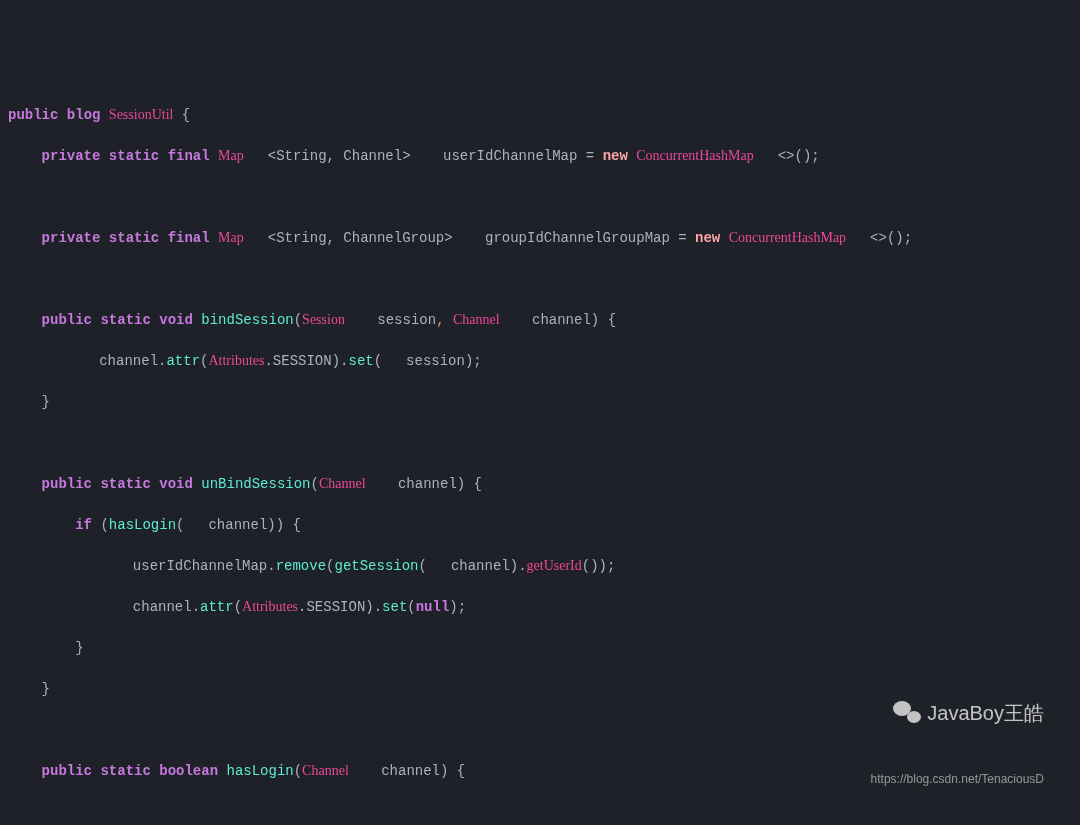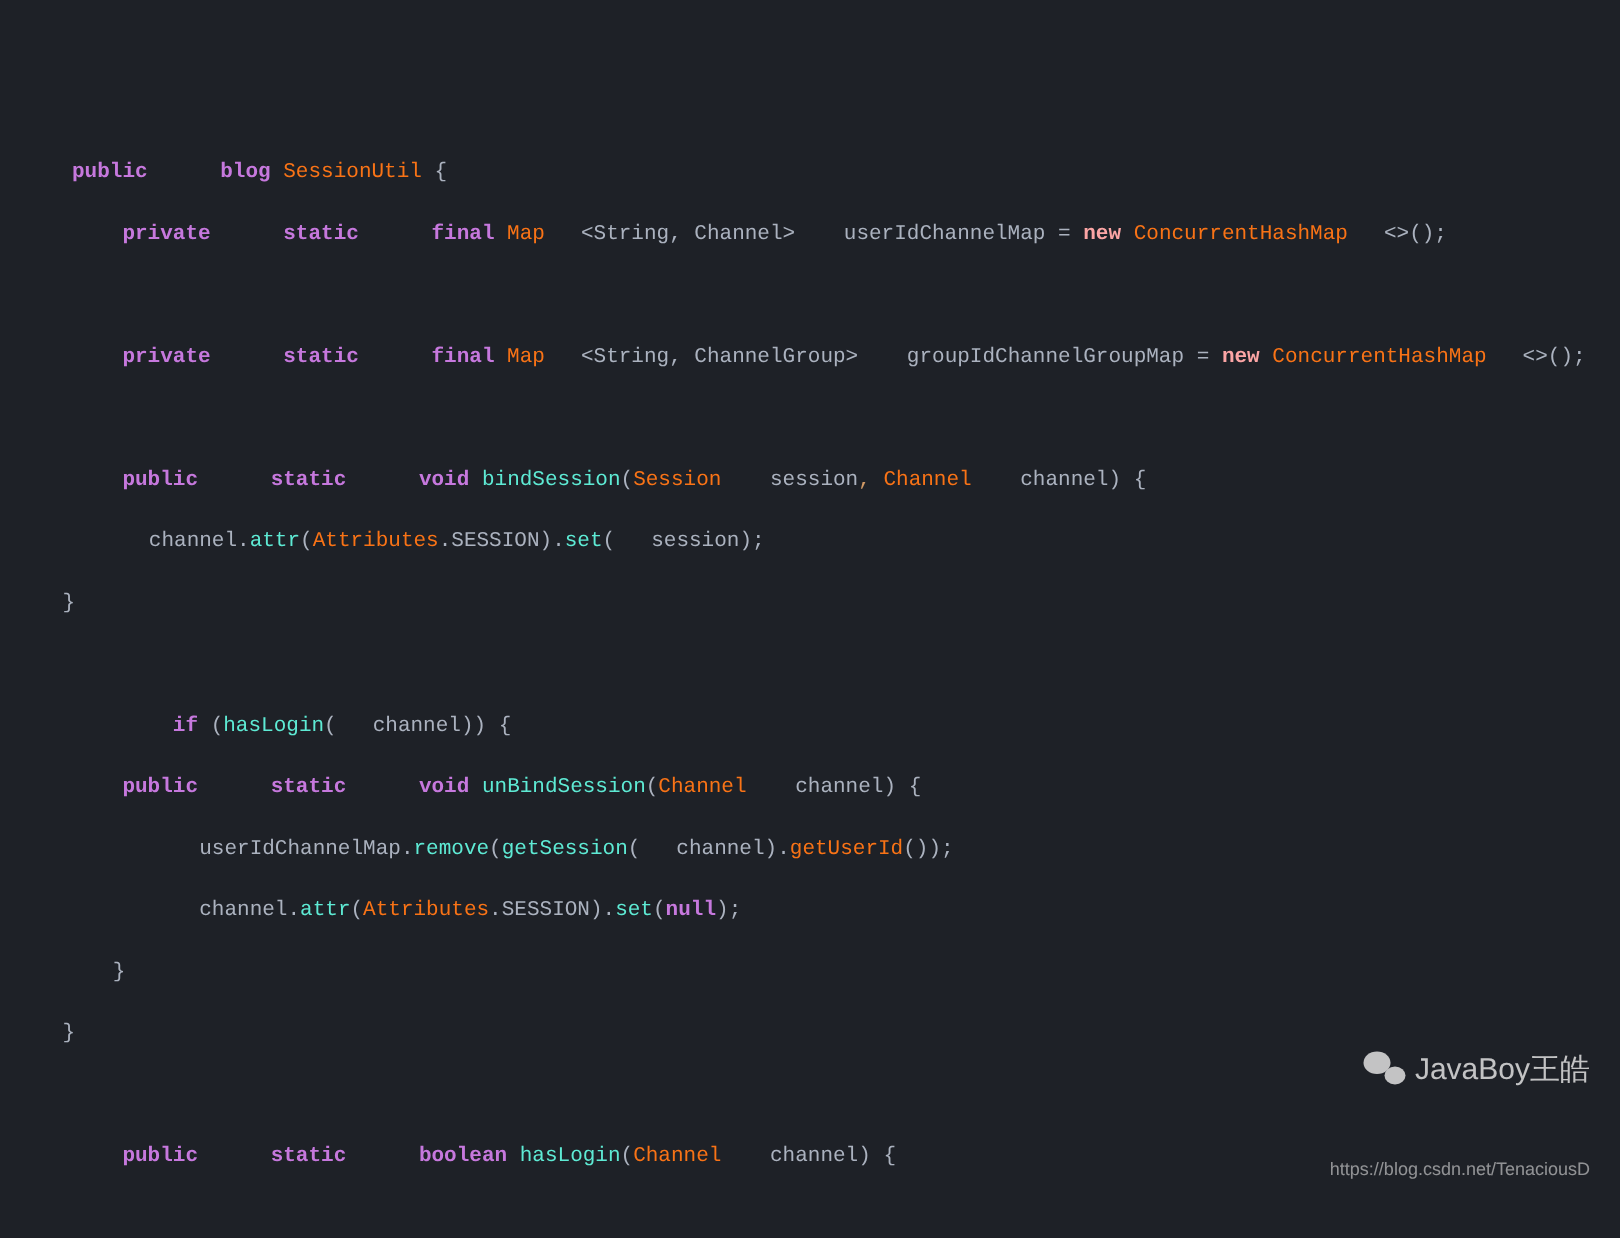--- a/index.html
+++ b/index.html
@@ -13,37 +13,37 @@
       font-size: 14px;
       line-height: 20.5px;
       color: #abb2bf;
       padding: 2px 8px;
       width: 1080px;
       height: 825px;
       overflow: hidden;
       position: relative;
       white-space: pre;
     }
-    .keyword { color: #c678dd; font-weight: bold; margin-left: 40px; }
-    .type { color: #f97316; }
+    .keyword { color: #c678dd; font-weight: bold; }
+    .type { color: #ec4899; font-family: Liberation Serif, serif; }
     .method { color: #5eead4; }
     .default { color: #abb2bf; margin-left: 24px; }
     .brace { color: #abb2bf; }
     .paren { color: #abb2bf; }
     .semi { color: #abb2bf; }
     .operator { color: #abb2bf; }
     .dot { color: #abb2bf; }
     .comma { color: #d19a66; }
     .null { color: #c678dd; font-weight: bold; margin-top: 33px; }
     .new { color: #fca5a5; font-weight: bold; }
     .prop { color: #abb2bf; }
     .watermark {
       position: absolute;
       bottom: 15px;
-      right: 20px;
+      right: 36px;
       color: #e0e0e0;
       text-align: right;
       font-family: Arial, sans-serif;
       opacity: 0.85;
     }
     .watermark-title {
       font-size: 20px;
       display: flex;
       align-items: center;
       justify-content: flex-end;
@@ -90,22 +90,22 @@
 <div>
 <div><span class="keyword">public</span> <span class="keyword">blog</span> <span class="type">SessionUtil</span> <span class="brace">{</span></div>
 <div>    <span class="keyword">private</span> <span class="keyword">static</span> <span class="keyword">final</span> <span class="type">Map</span><span class="default">&lt;String, Channel&gt;</span> <span class="default">userIdChannelMap</span> <span class="operator">=</span> <span class="new">new</span> <span class="type">ConcurrentHashMap</span><span class="default">&lt;&gt;()</span><span class="semi">;</span></div>
 <div> </div>
 <div>    <span class="keyword">private</span> <span class="keyword">static</span> <span class="keyword">final</span> <span class="type">Map</span><span class="default">&lt;String, ChannelGroup&gt;</span> <span class="default">groupIdChannelGroupMap</span> <span class="operator">=</span> <span class="new">new</span> <span class="type">ConcurrentHashMap</span><span class="default">&lt;&gt;()</span><span class="semi">;</span></div>
 <div> </div>
 <div>    <span class="keyword">public</span> <span class="keyword">static</span> <span class="keyword">void</span> <span class="method">bindSession</span><span class="paren">(</span><span class="type">Session</span> <span class="default">session</span><span class="comma">,</span> <span class="type">Channel</span> <span class="default">channel</span><span class="paren">)</span> <span class="brace">{</span></div>
 <div>        <span class="default">channel</span><span class="dot">.</span><span class="method">attr</span><span class="paren">(</span><span class="type">Attributes</span><span class="dot">.</span><span class="prop">SESSION</span><span class="paren">)</span><span class="dot">.</span><span class="method">set</span><span class="paren">(</span><span class="default">session</span><span class="paren">)</span><span class="semi">;</span></div>
 <div>    <span class="brace">}</span></div>
 <div> </div>
+<div>    <span class="keyword">public</span> <span class="keyword">static</span> <span class="keyword">void</span> <span class="method">unBindSession</span><span class="paren">(</span><span class="type">Channel</span> <span class="default">channel</span><span class="paren">)</span> <span class="brace">{</span></div>
 <div>        <span class="keyword">if</span> <span class="paren">(</span><span class="method">hasLogin</span><span class="paren">(</span><span class="default">channel</span><span class="paren">))</span> <span class="brace">{</span></div>
-<div>    <span class="keyword">public</span> <span class="keyword">static</span> <span class="keyword">void</span> <span class="method">unBindSession</span><span class="paren">(</span><span class="type">Channel</span> <span class="default">channel</span><span class="paren">)</span> <span class="brace">{</span></div>
 <div>            <span class="default">userIdChannelMap</span><span class="dot">.</span><span class="method">remove</span><span class="paren">(</span><span class="method">getSession</span><span class="paren">(</span><span class="default">channel</span><span class="paren">)</span><span class="dot">.</span><span class="type">getUserId</span><span class="paren">())</span><span class="semi">;</span></div>
 <div>            <span class="default">channel</span><span class="dot">.</span><span class="method">attr</span><span class="paren">(</span><span class="type">Attributes</span><span class="dot">.</span><span class="prop">SESSION</span><span class="paren">)</span><span class="dot">.</span><span class="method">set</span><span class="paren">(</span><span class="null">null</span><span class="paren">)</span><span class="semi">;</span></div>
 <div>        <span class="brace">}</span></div>
 <div>    <span class="brace">}</span></div>
 <div> </div>
 <div>    <span class="keyword">public</span> <span class="keyword">static</span> <span class="keyword">boolean</span> <span class="method">hasLogin</span><span class="paren">(</span><span class="type">Channel</span> <span class="default">channel</span><span class="paren">)</span> <span class="brace">{</span></div>
 
 
 
 

